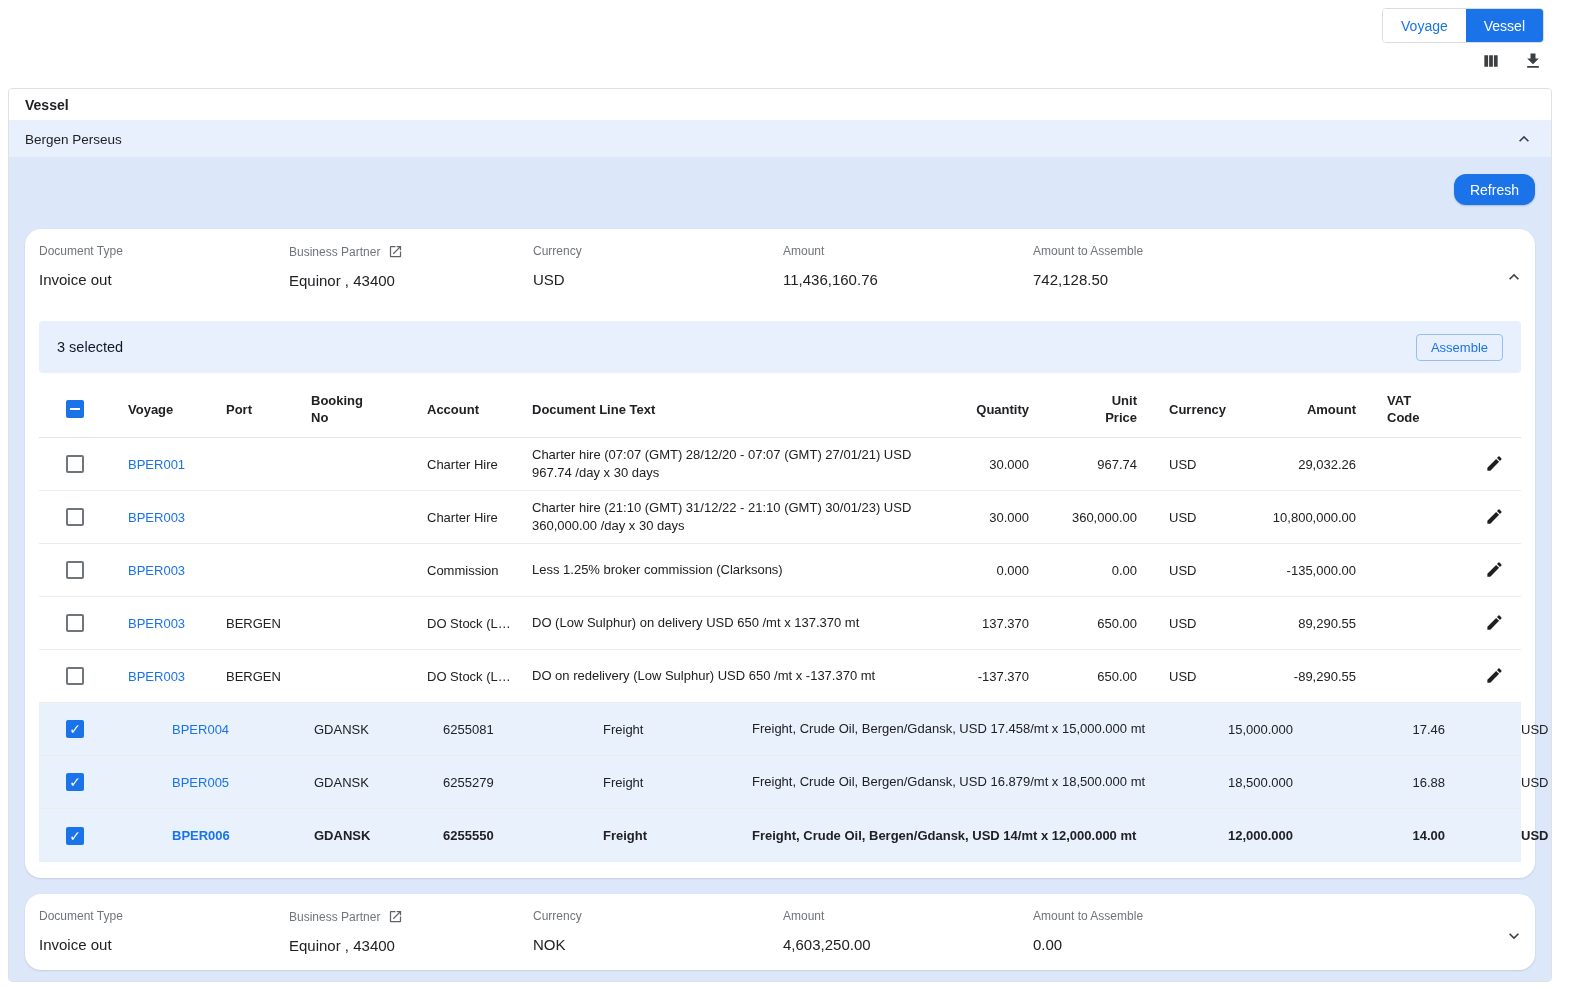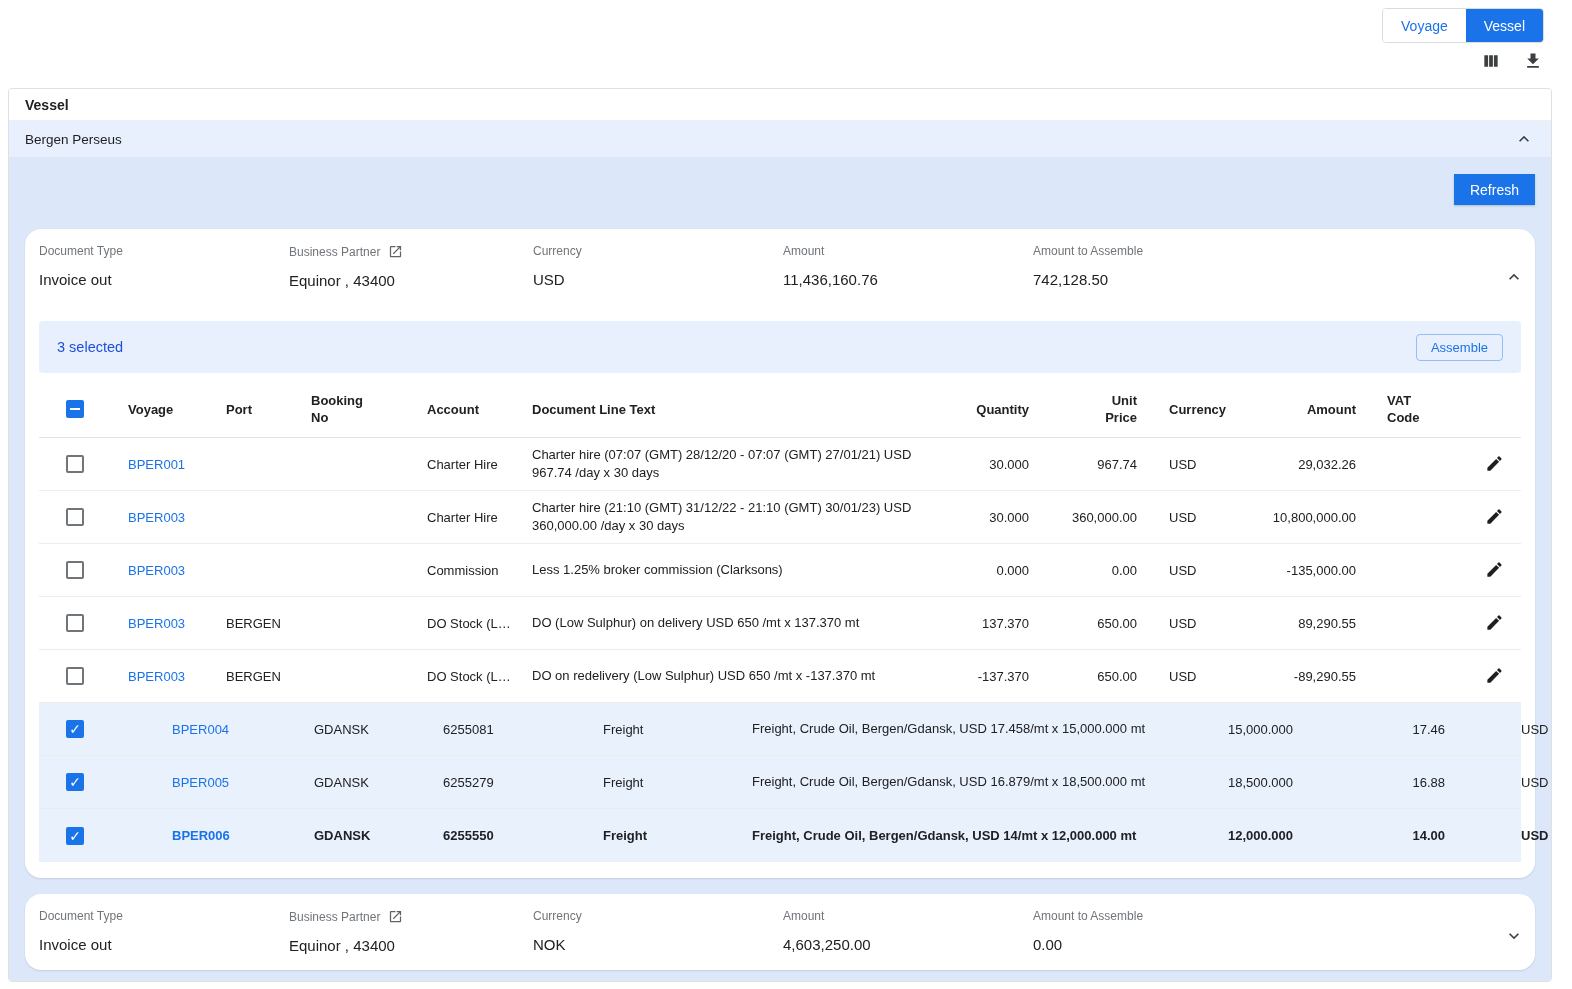--- a/index.html
+++ b/index.html
@@ -40,21 +40,21 @@
     justify-content:space-between; padding:0 16px; font-size:13.5px; cursor:pointer;
   }
   .chev { width:22px; height:22px; display:inline-flex; align-items:center; justify-content:center; cursor:pointer; }
   .chev svg { width:20px; height:20px; fill:#3c4043; }
 
   
   .blue-panel { background:#dce8fa; height:826px; padding:0 16px; }
   .refresh-row { padding-top:17px; display:flex; justify-content:flex-end; }
   .btn-primary {
     height:31px; padding:0 16px; background:#1a73e8; color:#fff; border:none;
-    border-radius:0; font-size:14px; cursor:pointer; font-family:inherit;
+    border-radius:12px; font-size:14px; cursor:pointer; font-family:inherit;
     box-shadow:0 1px 2px rgba(0,0,0,.2);
   }
 
   
   .doc-card {
     margin-top:24px; background:#fff; border-radius:16px;
     box-shadow:0 1px 2px rgba(0,0,0,.12);
   }
   .doc-card2 { margin-top:16px; height:76px; }
   .fields {
@@ -68,21 +68,21 @@
   .fields .chev { align-self:center; justify-self:end; margin-top:-12px; }
   .doc-card2 .fields .chev { margin-top:-8px; }
 
   
   .inner { padding:0 14px 16px 14px; }
   .sel-toolbar {
     height:52px; background:#e8f0fe; border-radius:4px; display:flex;
     align-items:center; justify-content:space-between; padding:0 18px 0 18px;
     margin-bottom:8px;
   }
-  .sel-count { color:#1d4ed8; font-size:14.5px;text-align:center; }
+  .sel-count { color:#0f172a; font-size:14.5px;text-align:center; }
   .btn-outline {
     height:27px; padding:0 14px; background:transparent; color:#1a73e8;
     border:1px solid rgba(26,115,232,.4); border-radius:4px; font-size:13px;
     cursor:pointer; font-family:inherit;
   }
 
   
   .tbl { width:100%; font-size:13px; }
   .thead, .trow {
     display:grid;

